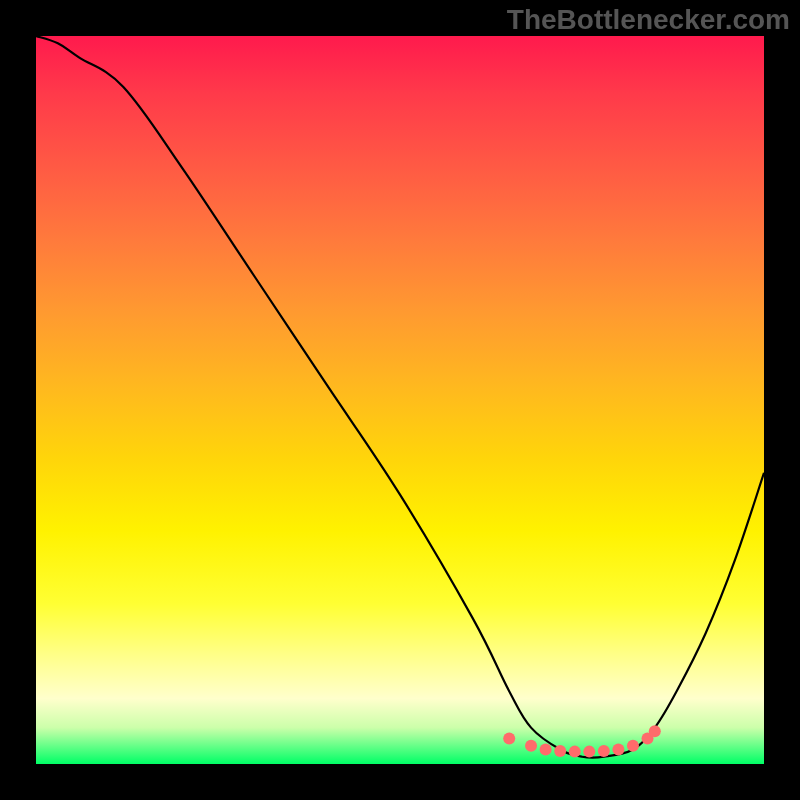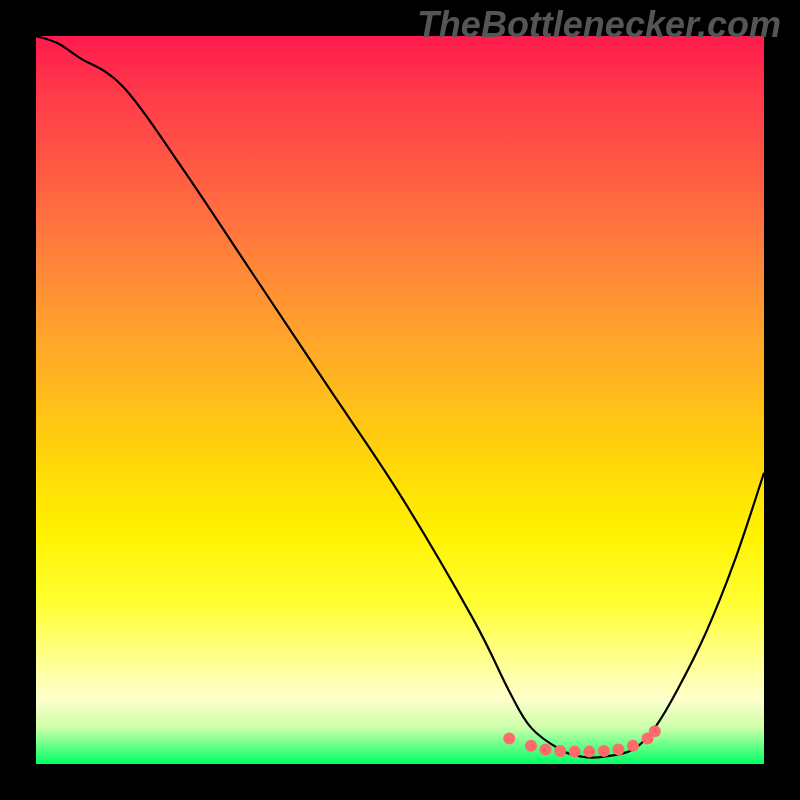--- a/index.html
+++ b/index.html
@@ -7,27 +7,26 @@
     padding: 0;
     width: 800px;
     height: 800px;
     background: #000;
     position: relative;
     overflow: hidden;
   }
   .watermark {
     position: absolute;
     top: 4px;
-    right: 19px;
+    right: 10px;
     color: #555;
     font-family: Arial, sans-serif;
-    font-size: 36px;
+    font-size: 28px;
     font-weight: bold;
     z-index: 10;
-    font-style: italic;
   }
   .plot-area {
     position: absolute;
     left: 36px;
     top: 36px;
     width: 728px;
     height: 728px;
     background: linear-gradient(to bottom,
       #ff1a4d 0%,
       #ff3a4a 8%,

